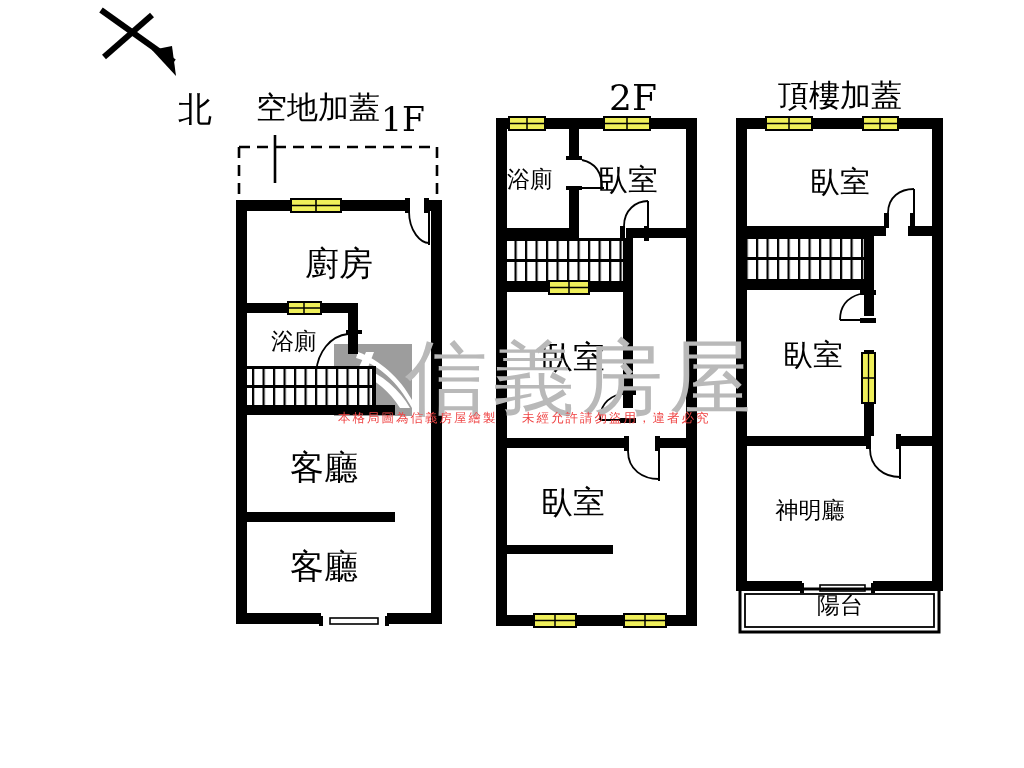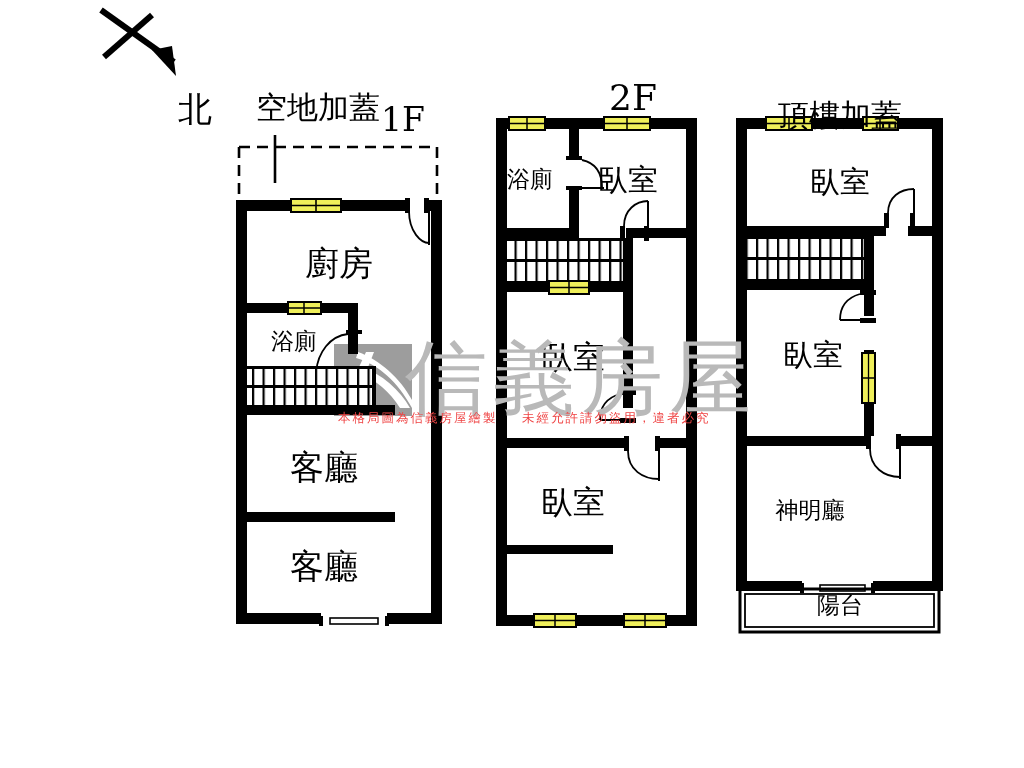--- a/index.html
+++ b/index.html
@@ -358,16 +358,16 @@
 
 <div class="wm-text" style="left:405px; top:338px; font-size:82px; letter-spacing:6px; z-index:1;">信義房屋</div>
 <div class="wm-small" style="left:338px; top:412px; font-size:12.5px; z-index:1;">本格局圖為信義房屋繪製</div>
 <div class="wm-small" style="left:522px; top:412px; font-size:12.5px; z-index:1;">未經允許請勿盜用，違者必究</div>
 
 <div class="plan-title" style="left:178px; top:92px; font-size:34px; z-index:3;">北</div>
 
 <div class="plan-title" style="left:256px; top:92px; font-size:31px; z-index:3;">空地加蓋</div>
 <div class="plan-title" style="left:381px; top:103px; font-size:33px; z-index:3;text-align:right;">1F</div>
 <div class="plan-title" style="left:573px; top:80px; font-size:36px; z-index:3;margin-left:36px;">2F</div>
-<div class="plan-title" style="left:778px; top:80px; font-size:31px; z-index:3;margin-top:20px;">頂樓加蓋</div>
+<div class="plan-title" style="left:778px; top:80px; font-size:31px; z-index:3;">頂樓加蓋</div>
 
 <div class="disclaimer">
 </div>
 
 </body></html>

